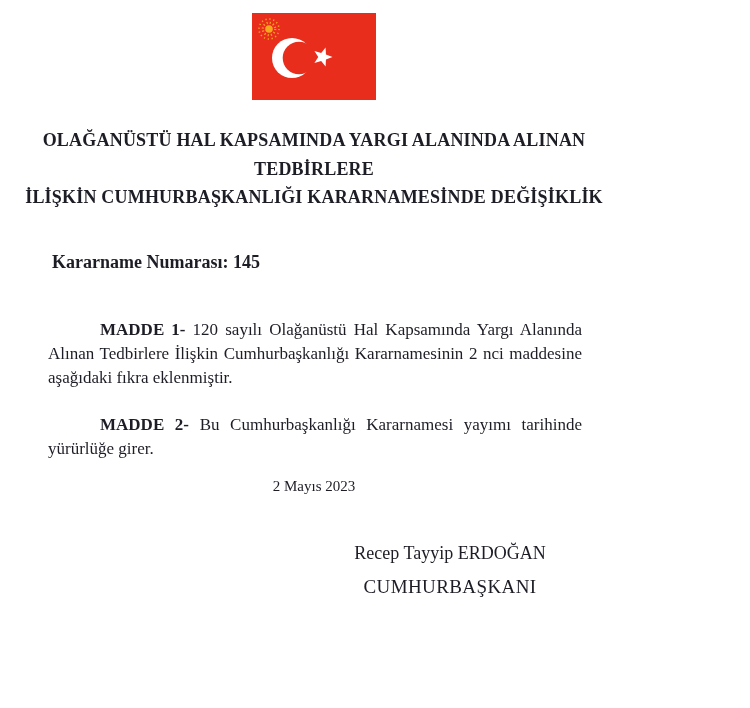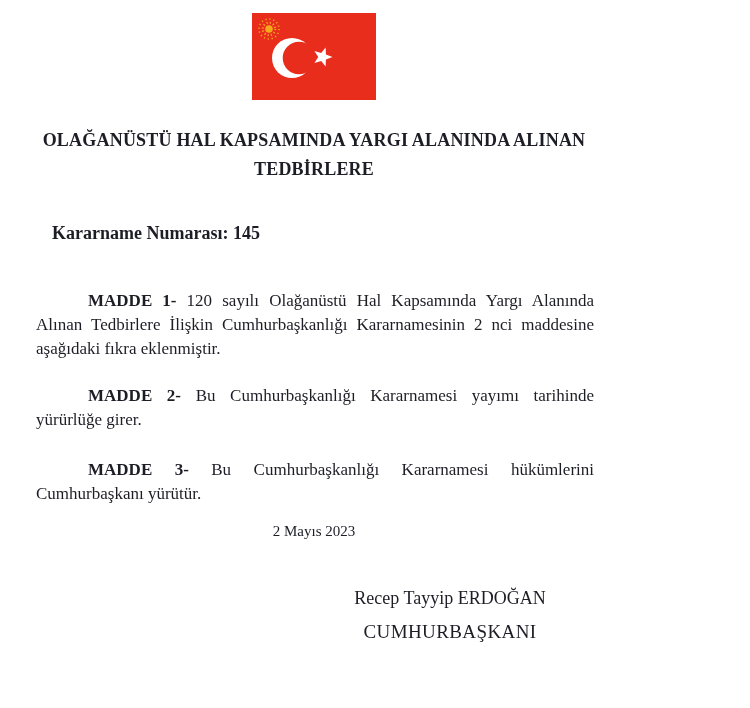--- a/index.html
+++ b/index.html
@@ -24,21 +24,21 @@
     line-height:28.5px;
     letter-spacing:0.2px;
   }
   .decree-no{
     margin:38px 34px 0 52px;
     font-size:18px;
     font-weight:bold;
     line-height:24px;
   }
   .content{margin:0 34px 0 36px;font-size:17px;line-height:24px;}
-  .content p{margin:0;text-align:justify;text-indent:52px;}
+  .content p{margin:12px;text-align:justify;text-indent:52px;}
   .p-madde1{margin-top:44px !important;}
   .p-quote{margin-top:26px !important;}
   .p-madde2{margin-top:23px !important;}
   .p-madde3{margin-top:26px !important;}
   .label{font-weight:bold;}
   .date-line{
     margin-top:13px;
     text-align:center;
     font-size:15px;
     line-height:24px;
@@ -76,44 +76,41 @@
       <g>
         <circle cx="40" cy="45" r="20" fill="#ffffff"></circle>
         <circle cx="47" cy="45" r="16.3" style="fill:var(--flag-red)"></circle>
       </g>
       <polygon fill="#ffffff" points="80.5,44 73.94,41.5 73.59,34.49 69.19,39.96 62.41,38.12 66.25,44 62.41,49.88 69.19,48.04 73.59,53.51 73.94,46.5"></polygon>
     </svg>
   </div>
 
   <div class="doc-title">
     <div>OLAĞANÜSTÜ HAL KAPSAMINDA YARGI ALANINDA ALINAN TEDBİRLERE</div>
+    <div>İLİŞKİN CUMHURBAŞKANLIĞI KARARNAMESİNDE DEĞİŞİKLİK</div>
   </div>
 
   <div class="decree-no">
     <span>Kararname Numarası:</span>
     <span>145</span>
   </div>
 
   <div class="content">
 
     <p class="p-madde1">
       <span class="label">MADDE 1-</span>
       <span>120 sayılı Olağanüstü Hal Kapsamında Yargı Alanında Alınan Tedbirlere İlişkin Cumhurbaşkanlığı Kararnamesinin 2 nci maddesine aşağıdaki fıkra eklenmiştir.</span>
     </p>
 
 
     <p class="p-madde2">
       <span class="label">MADDE 2-</span>
       <span>Bu Cumhurbaşkanlığı Kararnamesi yayımı tarihinde yürürlüğe girer.</span>
     </p>
 
-    <p class="p-madde3">
-      <span class="label">MADDE 3-</span>
-      <span>Bu Cumhurbaşkanlığı Kararnamesi hükümlerini Cumhurbaşkanı yürütür.</span>
-    </p>
 
   </div>
 
   <div class="date-line">2 Mayıs 2023</div>
 
   <div class="signature">
     <div class="sig-name">Recep Tayyip ERDOĞAN</div>
     <div class="sig-title">CUMHURBAŞKANI</div>
   </div>
 

